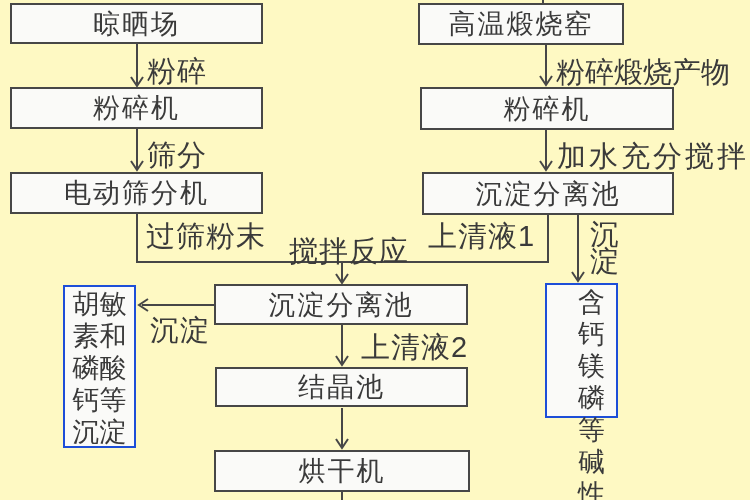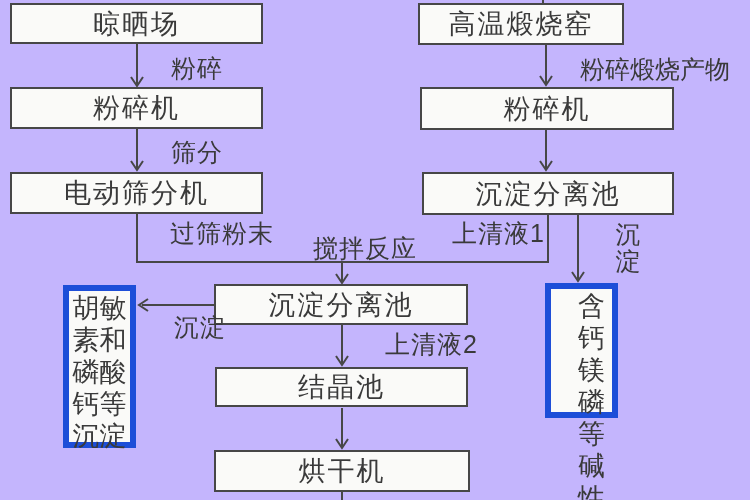--- a/index.html
+++ b/index.html
@@ -2,21 +2,21 @@
 <html><head>
 <meta charset="utf-8">
 <style>
   html, body { margin: 0; padding: 0; }
   body { background: #e8e8e6; }
 
   .canvas {
     position: relative;
     width: 750px;
     height: 500px;
-    background: #c4b5fd;
+    background: #fef9c3;
     overflow: hidden;
     font-family: "Liberation Sans", sans-serif;
     color: #3a3a3a;
   }
 
   svg.connectors {
     position: absolute;
     left: 0; top: 0;
     width: 750px; height: 500px;
   }
@@ -36,38 +36,37 @@
     justify-content: center;
     font-size: 27px;
     font-weight: 500;
     letter-spacing: 2px;
     white-space: nowrap;
   }
 
   .vbox {
     position: absolute;
     box-sizing: border-box;
-    border: 6px solid #1d4ed8;
+    border: 2px solid #1d4ed8;
     background: #fafaf8;
     font-size: 27px;
     font-weight: 500;
     line-height: 32px;
     text-align: center;
     word-break: break-all;
     padding-top: 1px;
     letter-spacing: 0;
   }
 
   .lbl {
     position: absolute;
-    font-size: 25px;
+    font-size: 29px;
     font-weight: 500;
     white-space: nowrap;
     letter-spacing: 1px;
-    margin-left: 24px;
   }
 
   
   #b-drying    { left: 10px;  top: 3px;   width: 253px; height: 41px; }
   #b-crusherL  { left: 10px;  top: 87px;  width: 253px; height: 42px; }
   #b-sieve     { left: 10px;  top: 172px; width: 253px; height: 42px; }
   #b-kiln      { left: 418px; top: 3px;   width: 206px; height: 42px; }
   #b-crusherR  { left: 420px; top: 87px;  width: 254px; height: 43px; }
   #b-settleR   { left: 422px; top: 172px; width: 252px; height: 43px; }
   #b-settleM   { left: 214px; top: 284px; width: 254px; height: 41px; }
@@ -141,19 +140,20 @@
   <div class="box" id="b-settleM">沉淀分离池</div>
   <div class="box" id="b-crystal">结晶池</div>
   <div class="box" id="b-dryer">烘干机</div>
   <div class="vbox" id="b-humin">胡敏素和磷酸钙等沉淀</div>
   <div class="vbox" id="b-alkaline">含钙镁磷等碱性物</div>
 
   <div class="lbl" id="l-crush">粉碎</div>
   <div class="lbl" id="l-sieving">筛分</div>
   <div class="lbl" id="l-sieved-powder">过筛粉末</div>
   <div class="lbl" id="l-crush-calc">粉碎煅烧产物</div>
+  <div class="lbl" id="l-add-water">加水充分搅拌</div>
   <div class="lbl" id="l-supernatant1">上清液1</div>
   <div class="lbl" id="l-precip-right">沉淀</div>
   <div class="lbl" id="l-stir-reaction">搅拌反应</div>
   <div class="lbl" id="l-precip-left">沉淀</div>
   <div class="lbl" id="l-supernatant2">上清液2</div>
 
 </div>
 
 </body></html>

